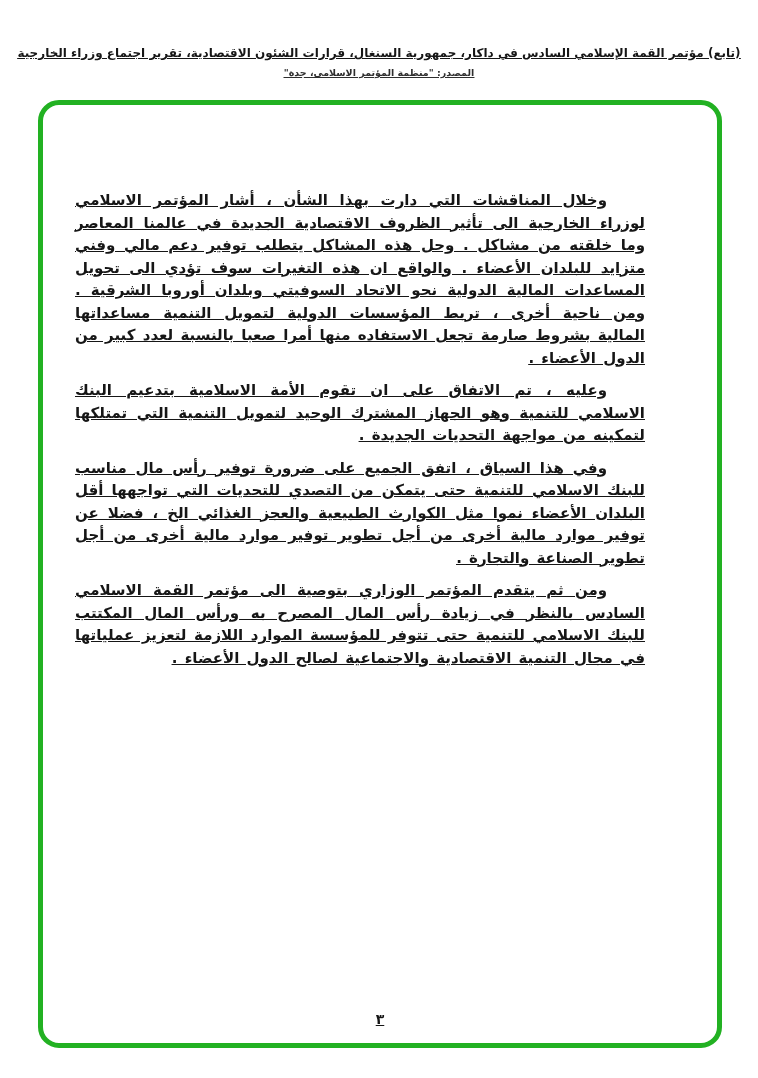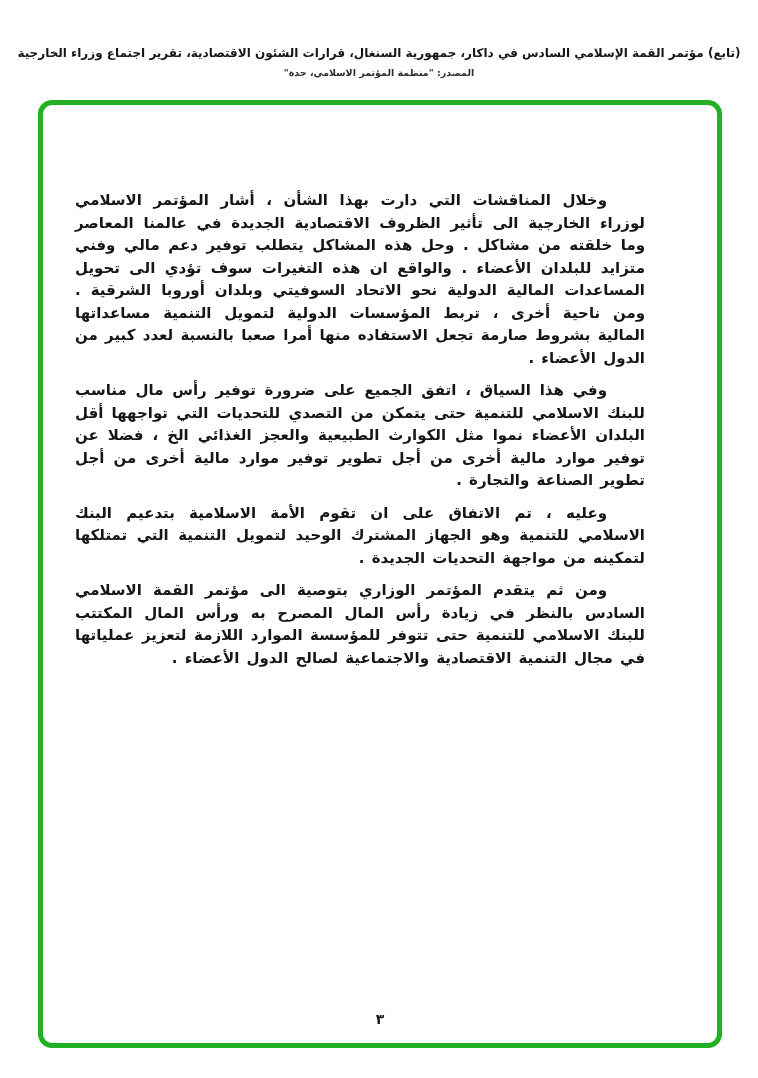--- a/index.html
+++ b/index.html
@@ -1,20 +1,20 @@
 <!DOCTYPE html>
 <html lang="ar" style="--border-green: #22b122; --text: #161616; --background: #ffffff;"><head>
 <meta charset="utf-8">
 <style>
   :root {
     --border-green: #22b122;
     --text: #161616;
     --background: #ffffff;
   }
-  * { margin: 0; padding: 0; box-sizing: border-box; }
+  * { margin: 0; padding: 0; box-sizing: border-box; text-decoration: underline; }
   html, body {
     width: 758px; height: 1078px;
     background: var(--background);
     font-family: "DejaVu Sans", sans-serif;
   }
   .page {
     position: relative;
     width: 758px; height: 1078px;
     background: var(--background);
     overflow: hidden;
@@ -36,21 +36,21 @@
     font-size: 9.5px;
     font-weight: bold;
     color: #2e2e2e;
     margin-top: 7px;
   }
   .content-box {
     position: absolute;
     left: 38px; top: 100px;
     width: 684px; height: 948px;
     border: 5px solid var(--border-green);
-    border-radius: 14px;
+    border-radius: 21px;
     background: var(--background);
   }
   .content {
     position: absolute;
     top: 84px; left: 32px; right: 72px;
     direction: rtl;
   }
   .content p {
     font-size: 15px;
     font-weight: bold;
@@ -77,20 +77,20 @@
 <div class="page">
 
   <div class="header">
     <div class="header-title">(تابع) مؤتمر القمة الإسلامي السادس في داكار، جمهورية السنغال، قرارات الشئون الاقتصادية، تقرير اجتماع وزراء الخارجية</div>
     <div class="header-source">المصدر: "منظمة المؤتمر الاسلامي، جدة"</div>
   </div>
 
   <div class="content-box">
     <div class="content">
       <p>وخلال المناقشات التي دارت بهذا الشأن ، أشار المؤتمر الاسلامي لوزراء الخارجية الى تأثير الظروف الاقتصادية الجديدة في عالمنا المعاصر وما خلقته من مشاكل . وحل هذه المشاكل يتطلب توفير دعم مالي وفني متزايد للبلدان الأعضاء . والواقع ان هذه التغيرات سوف تؤدي الى تحويل المساعدات المالية الدولية نحو الاتحاد السوفيتي وبلدان أوروبا الشرقية . ومن ناحية أخرى ، تربط المؤسسات الدولية لتمويل التنمية مساعداتها المالية بشروط صارمة تجعل الاستفاده منها أمرا صعبا بالنسبة لعدد كبير من الدول الأعضاء .</p>
+      <p>وعليه ، تم الاتفاق على ان تقوم الأمة الاسلامية بتدعيم البنك الاسلامي للتنمية وهو الجهاز المشترك الوحيد لتمويل التنمية التي تمتلكها لتمكينه من مواجهة التحديات الجديدة .</p>
       <p>وفي هذا السياق ، اتفق الجميع على ضرورة توفير رأس مال مناسب للبنك الاسلامي للتنمية حتى يتمكن من التصدي للتحديات التي تواجهها أقل البلدان الأعضاء نموا مثل الكوارث الطبيعية والعجز الغذائي الخ ، فضلا عن توفير موارد مالية أخرى من أجل تطوير توفير موارد مالية أخرى من أجل تطوير الصناعة والتجارة .</p>
-      <p>وعليه ، تم الاتفاق على ان تقوم الأمة الاسلامية بتدعيم البنك الاسلامي للتنمية وهو الجهاز المشترك الوحيد لتمويل التنمية التي تمتلكها لتمكينه من مواجهة التحديات الجديدة .</p>
       <p>ومن ثم يتقدم المؤتمر الوزاري بتوصية الى مؤتمر القمة الاسلامي السادس بالنظر في زيادة رأس المال المصرح به ورأس المال المكتتب للبنك الاسلامي للتنمية حتى تتوفر للمؤسسة الموارد اللازمة لتعزيز عملياتها في مجال التنمية الاقتصادية والاجتماعية لصالح الدول الأعضاء .</p>
     </div>
     <div class="page-number">٣</div>
   </div>
 
 </div>
 
 </body></html>

